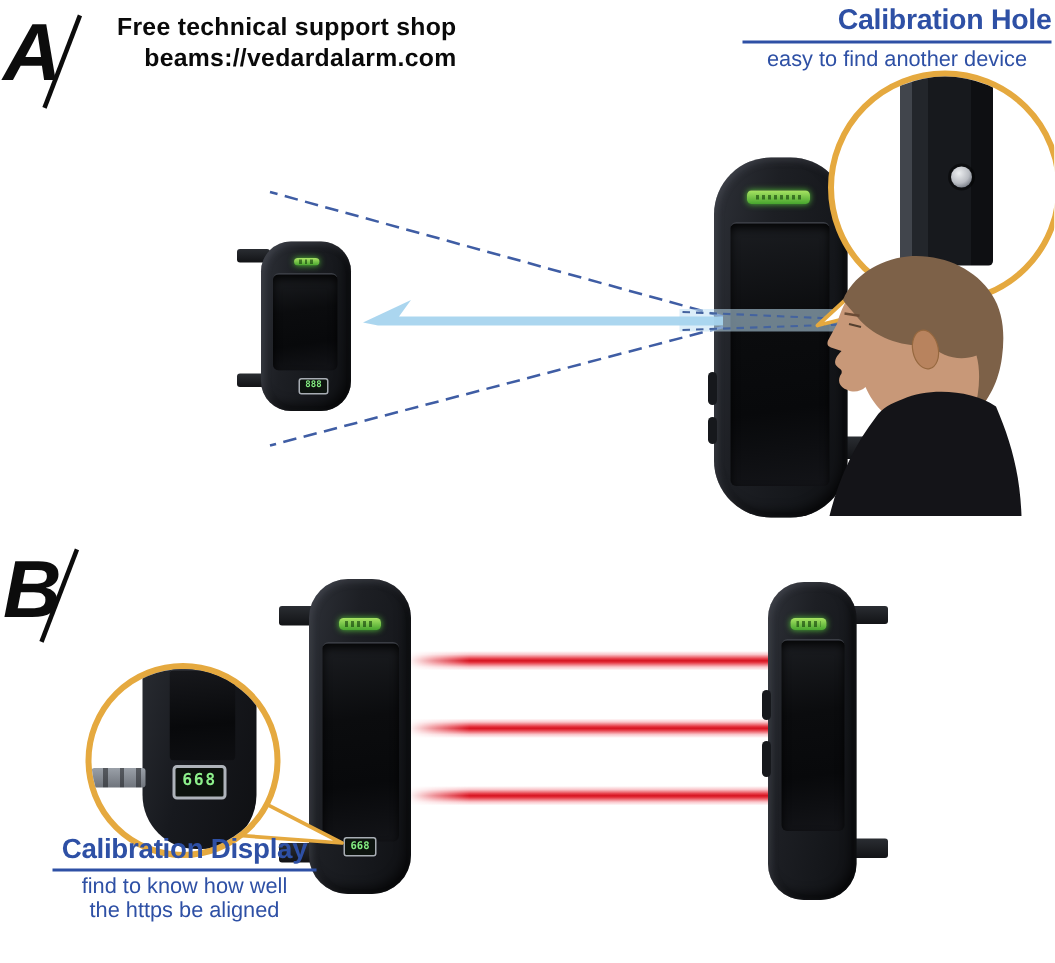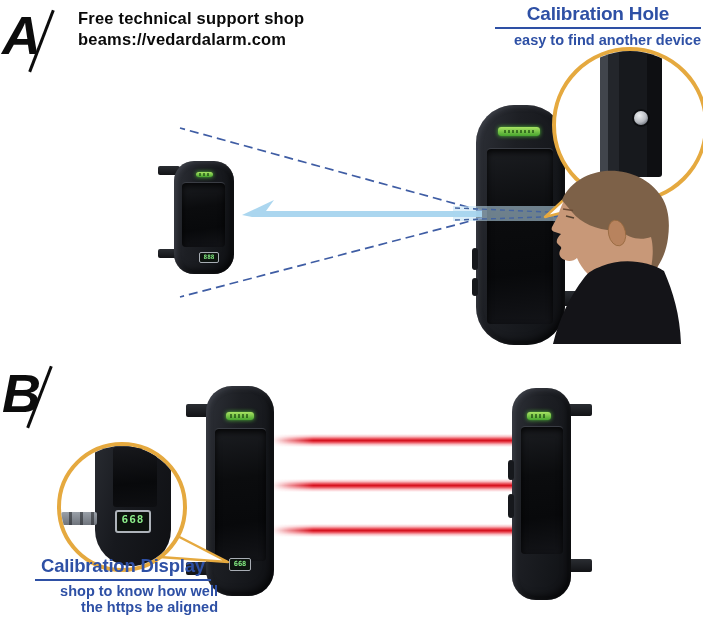--- a/index.html
+++ b/index.html
@@ -8,27 +8,27 @@
     font-family:"Liberation Sans",sans-serif;
   }
   
   .letter{position:absolute;font-size:54px;font-weight:bold;font-style:italic;color:#0c0c0c;line-height:1;}
   .letter .slash{position:absolute;width:2.5px;height:66px;background:#0c0c0c;transform:rotate(21deg);}
   .letter-a{left:2px;top:8px;}
   .letter-a .slash{left:38px;top:0px;}
   .letter-b{left:2px;top:366px;}
   .letter-b .slash{left:36px;top:-2px;}
   
-  .shop-header{position:absolute;left:78px;top:8px;font-size:16.5px;font-weight:bold;color:#0a0a0a;line-height:21px;letter-spacing:.2px;}
+  .shop-header{position:absolute;left:78px;top:8px;font-size:16.5px;font-weight:bold;color:#0a0a0a;line-height:21px;letter-spacing:.2px;text-align:right;}
   .callout-label{position:absolute;text-align:center;color:var(--accent-blue);}
   .callout-label .t{font-weight:bold;letter-spacing:-.2px;}
   .callout-label .u{height:2px;background:var(--accent-blue);margin-top:2px;}
-  .callout-label .s{font-weight:bold;margin-top:3px;text-align:right;}
+  .callout-label .s{font-weight:normal;margin-top:3px;}
   .label-hole{left:495px;top:3px;width:206px;}
-  .label-hole .t{font-size:19px;}
+  .label-hole .t{font-size:19px;text-align:right;}
   .label-hole .s{font-size:14.5px;}
   .label-display{left:28px;top:544px;width:190px;margin-top:11px;}
   .label-display .t{font-size:18.5px;}
   .label-display .u{width:176px;margin:2px auto 0;}
   .label-display .s{font-size:14.5px;line-height:16px;margin-top:2px;}
   
   .device{position:absolute;
     background:linear-gradient(100deg,#2e3138 0%,#1d1f24 35%,#15171b 72%,#0f1013 100%);
     box-shadow:inset 2px 2px 5px rgba(105,110,120,.35), inset -3px -4px 7px rgba(0,0,0,.65);
   }
@@ -178,18 +178,18 @@
     <div class="bodyB"></div>
     <div class="windowB"></div>
     <div class="lcdB">668</div>
     <div class="bracketB"></div>
   </div>
 
   <div class="callout-label label-display">
     <div class="t">Calibration Display</div>
     <div class="u"></div>
     <div class="s">
-      <div>shop to know how well</div>
+      <div>find to know how well</div>
       <div>the https be aligned</div>
     </div>
   </div>
 
 </div>
 
 </body></html>

